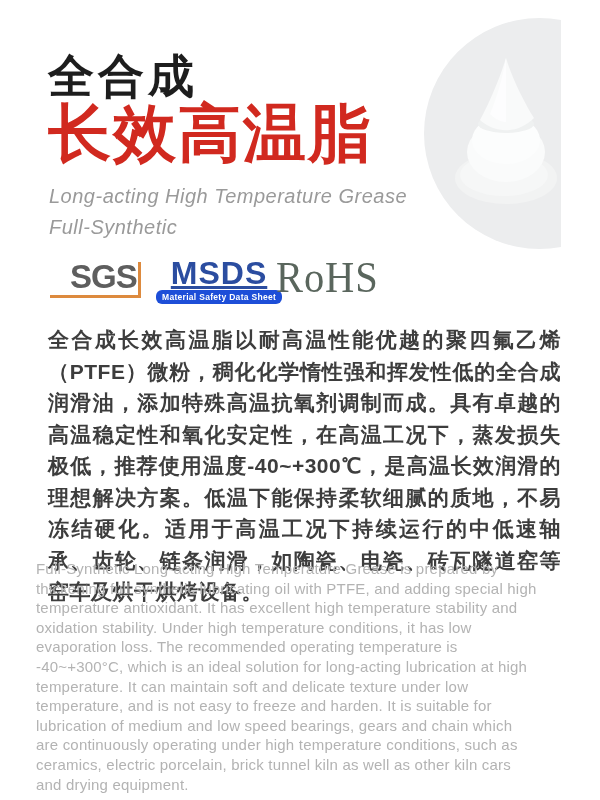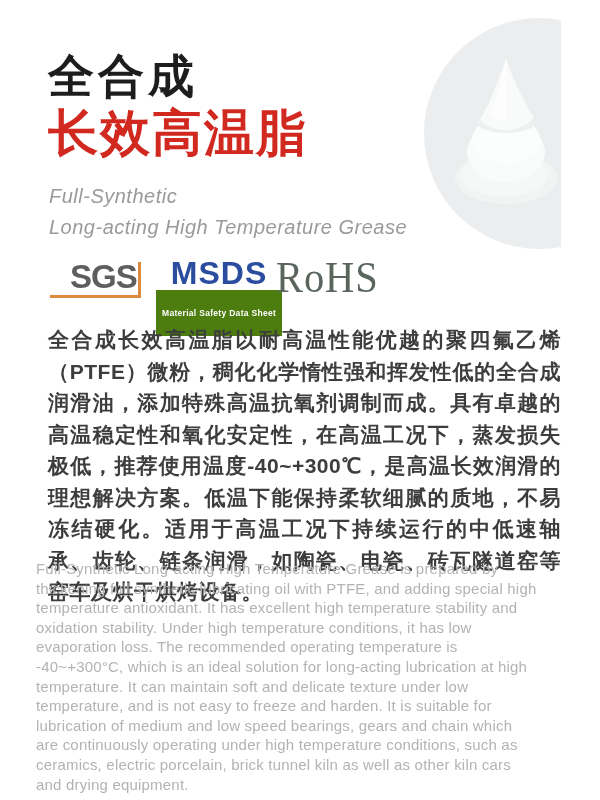--- a/index.html
+++ b/index.html
@@ -29,21 +29,21 @@
     width: 104px; height: 152px;
   }
 
   
   .title-block { position: absolute; left: 48px; top: 48px; }
   .title-cn-1 {
     font-size: 46px; font-weight: 600; color: #1d1d1d;
     letter-spacing: 4px; line-height: 56px;
   }
   .title-cn-2 {
-    font-size: 50px; font-weight: 800; color: #d1291f;
+    font-size: 63px; font-weight: 800; color: #d1291f;
     letter-spacing: 2px; line-height: 58px;
   }
   .subtitle {
     position: absolute; left: 49px; top: 181px;
     font-style: italic; color: #9a9a9a;
     font-size: 20px; line-height: 31px; letter-spacing: 0.5px;
   }
 
   
   .logo-row { position: absolute; left: 48px; top: 256px; width: 512px; height: 60px; }
@@ -58,27 +58,27 @@
     height: 3px; background: #dd8a3e;
   }
   .logo-sgs .sgs-vline {
     position: absolute; right: 0; top: 0; bottom: 4px;
     width: 3px; background: #dd8a3e;
   }
 
   .logo-msds { position: absolute; left: 108px; top: 2px; text-align: center; }
   .logo-msds .msds-text {
     font-size: 32px; font-weight: 800; color: #2b4da0;
-    letter-spacing: 1px; line-height: 30px;
+    letter-spacing: 1px; line-height: 30px; text-decoration: underline;
   }
   .logo-msds .msds-subbar {
     margin-top: 2px;
-    background: #4d7c0f; color: #ffffff;
+    background: #1d4ed8; color: #ffffff;
     font-size: 8.5px; font-weight: 700; letter-spacing: 0.3px;
-    border-radius: 0; padding: 18px 6px;
+    border-radius: 6px; padding: 2px 6px;
     white-space: nowrap;
   }
 
   .logo-rohs { position: absolute; left: 228px; top: 0; }
   .logo-rohs .rohs-text {
     font-family: "Liberation Serif", serif;
     font-size: 44px; font-weight: 400; color: #5a665d;
     letter-spacing: 1px; line-height: 44px;
     transform: scaleX(0.92); transform-origin: left;
     display: inline-block;
@@ -115,22 +115,22 @@
       <path d="M52 4 C49 22 43 44 36 60 C42 66 48 68 52 68 L52 4 Z" fill="#fdfdfe"></path>
     </svg>
   </div>
 </div>
 
 <div class="title-block">
   <div class="title-cn-1">全合成</div>
   <div class="title-cn-2">长效高温脂</div>
 </div>
 <div class="subtitle">
+  <div>Long-acting High Temperature Grease</div>
   <div>Full-Synthetic</div>
-  <div>Long-acting High Temperature Grease</div>
 </div>
 
 <div class="logo-row">
   <div class="logo-sgs">
     <div class="sgs-text">SGS</div>
     <div class="sgs-underline"></div>
     <div class="sgs-vline"></div>
   </div>
   <div class="logo-msds">
     <div class="msds-text">MSDS</div>

